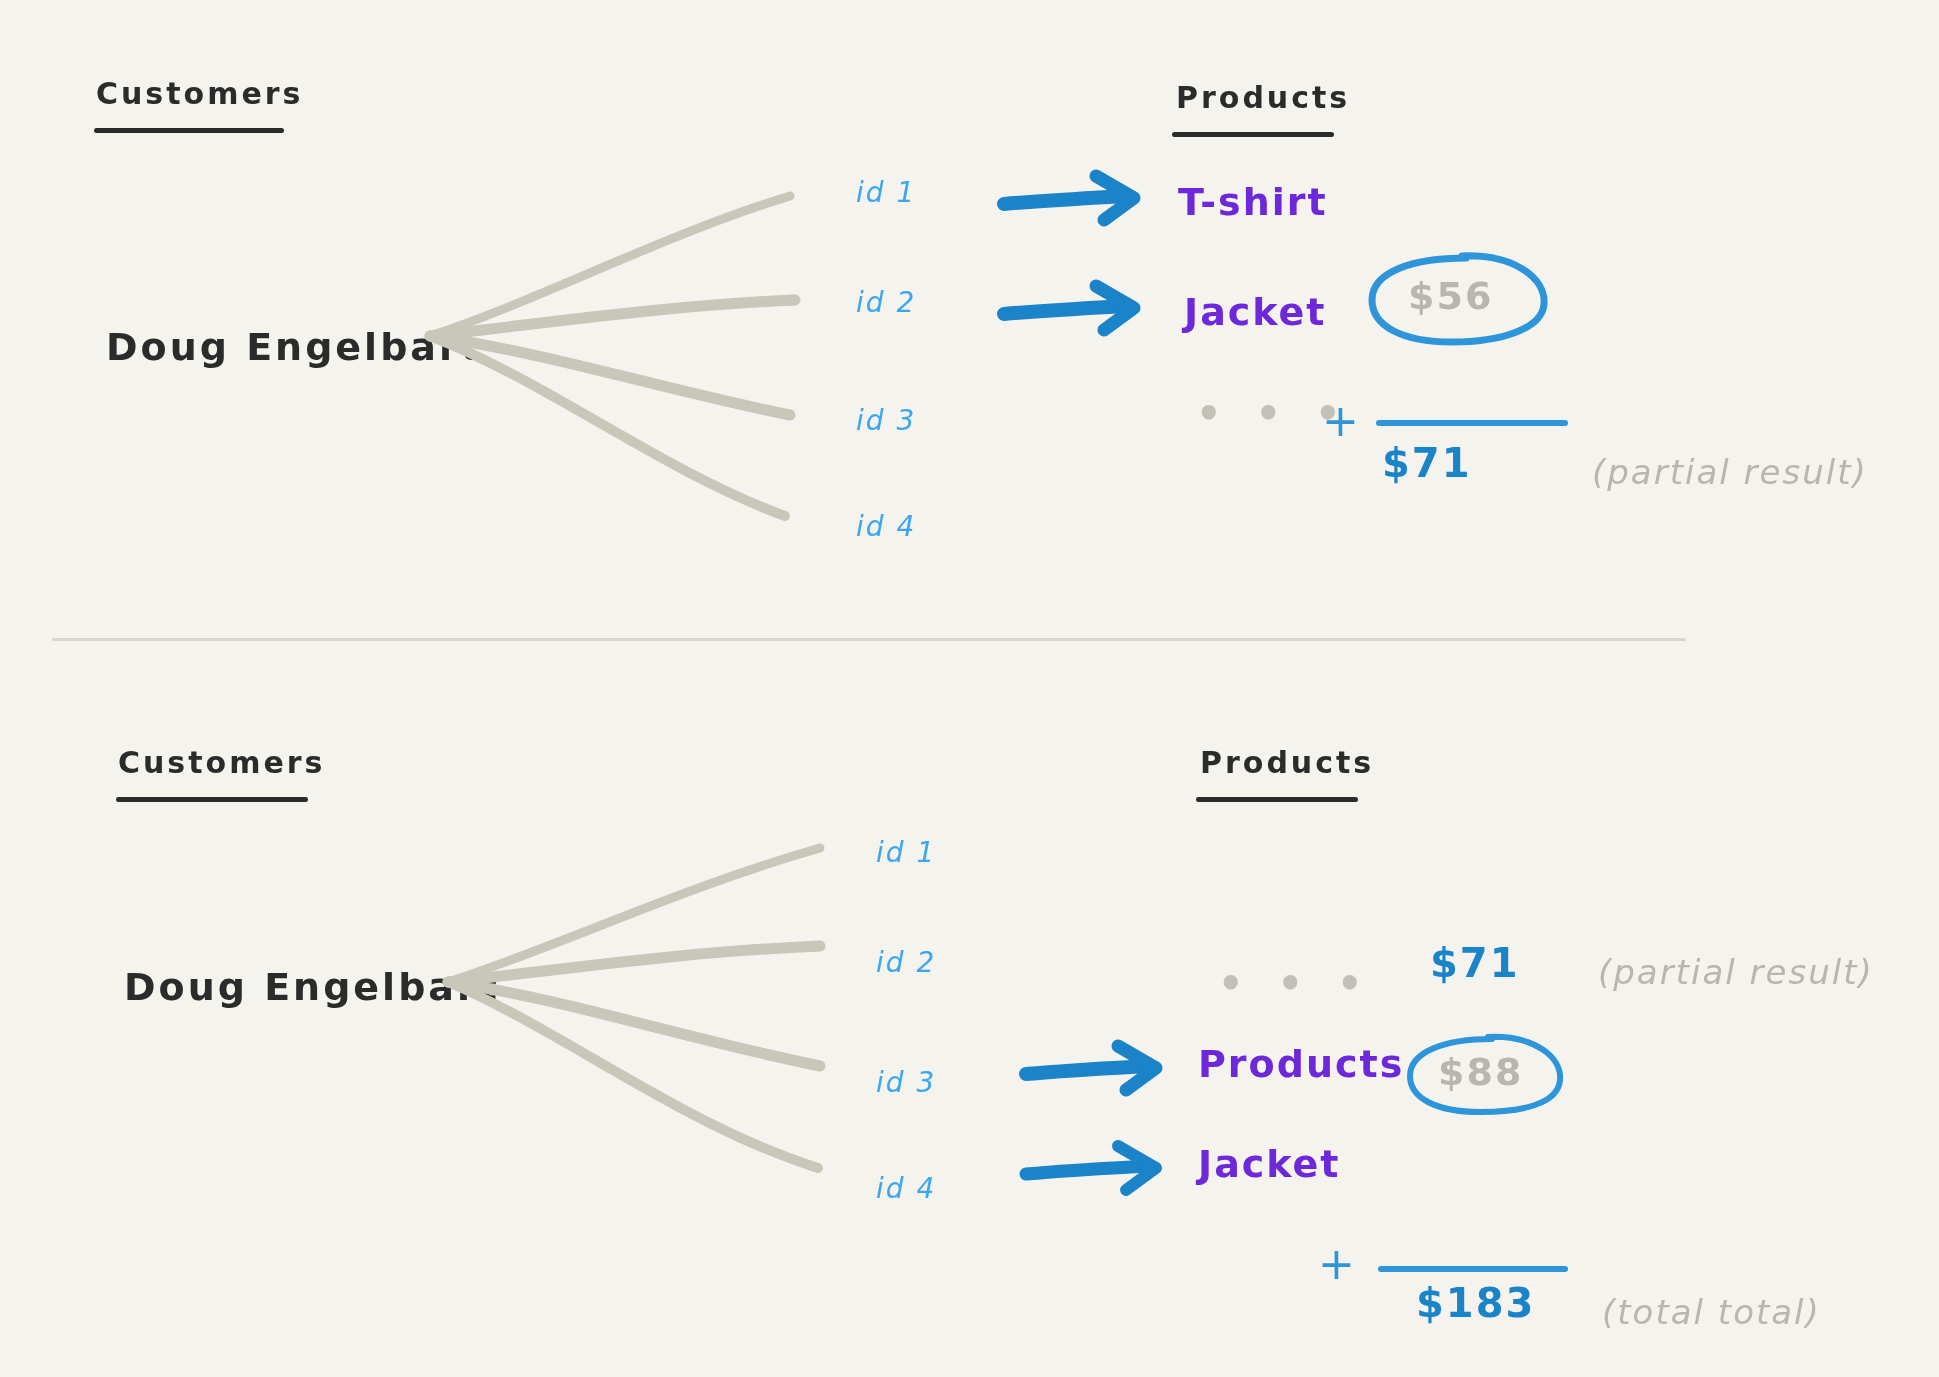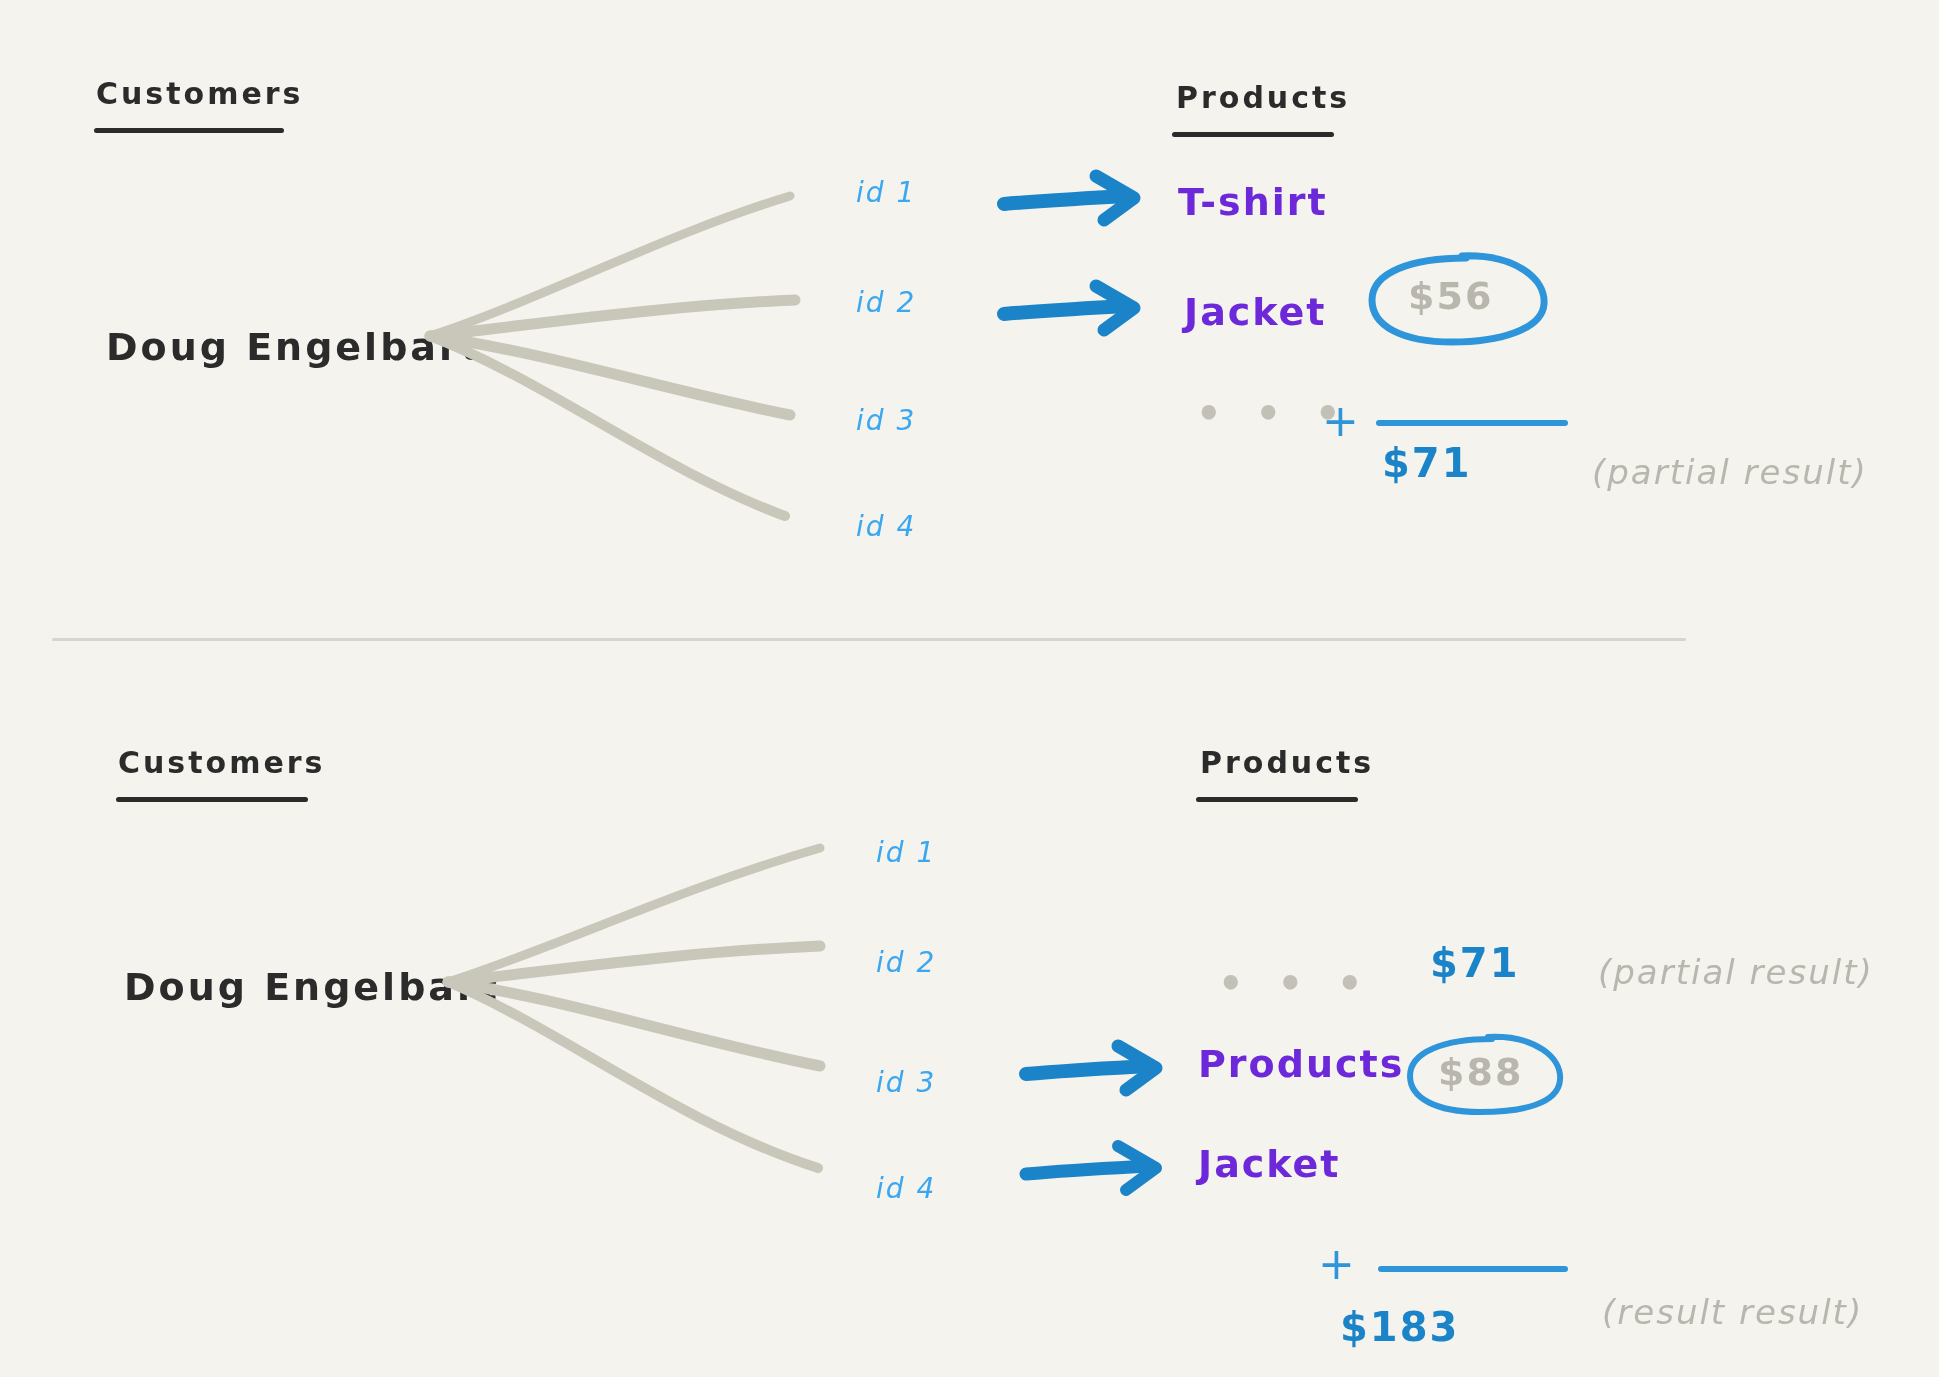--- a/index.html
+++ b/index.html
@@ -201,17 +201,17 @@
     <div class="abs" style="left:1404px;top:392px;width:164px;height:84px;">
       <svg class="abs" style="left:0;top:0;" width="164" height="84">
         <path d="M84,5 C132,3 158,26 156,48 C154,72 118,80 76,80 C32,80 6,66 6,44 C6,20 40,7 88,7" stroke="#2f95da" stroke-width="6" fill="none" stroke-linecap="round"></path>
       </svg>
       <div class="abs hand price-text" style="left:34px;top:18px;">$88</div>
     </div>
 
 
     <div class="abs hand plus-sign" style="left:1318px;top:598px;">+</div>
     <div class="abs sum-rule" style="left:1378px;top:626px;width:190px;"></div>
-    <div class="abs hand sum-text" style="left:1340px;top:640px;margin-top:24px;">$183</div>
-    <div class="abs hand note-text" style="left:1602px;top:652px;">(result result)</div>
+    <div class="abs hand sum-text" style="left:1416px;top:640px;">$183</div>
+    <div class="abs hand note-text" style="left:1602px;top:652px;">(total total)</div>
   </div>
 
 </div>
 
 </body></html>

